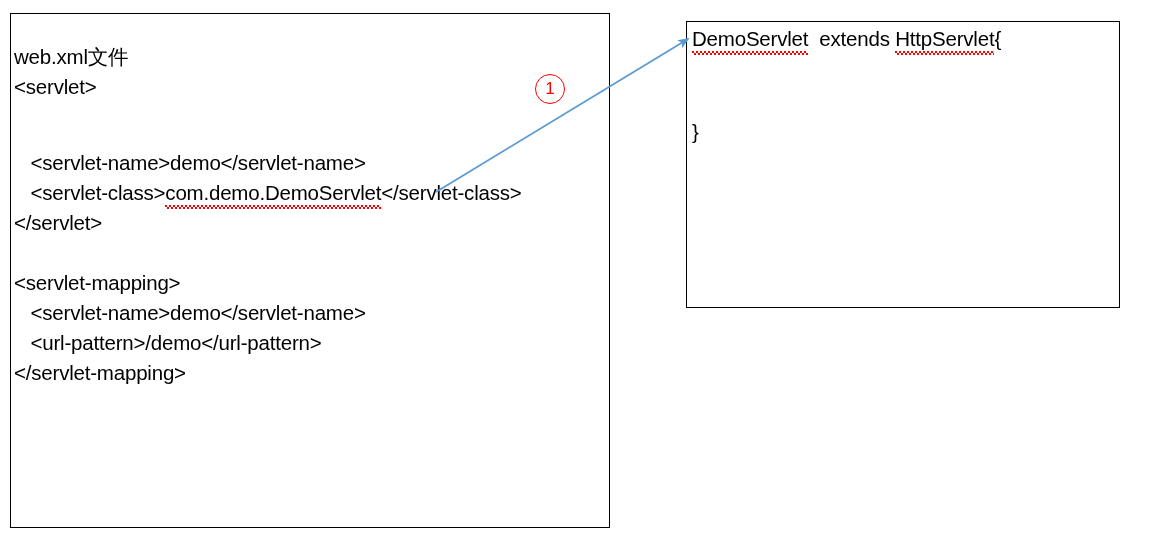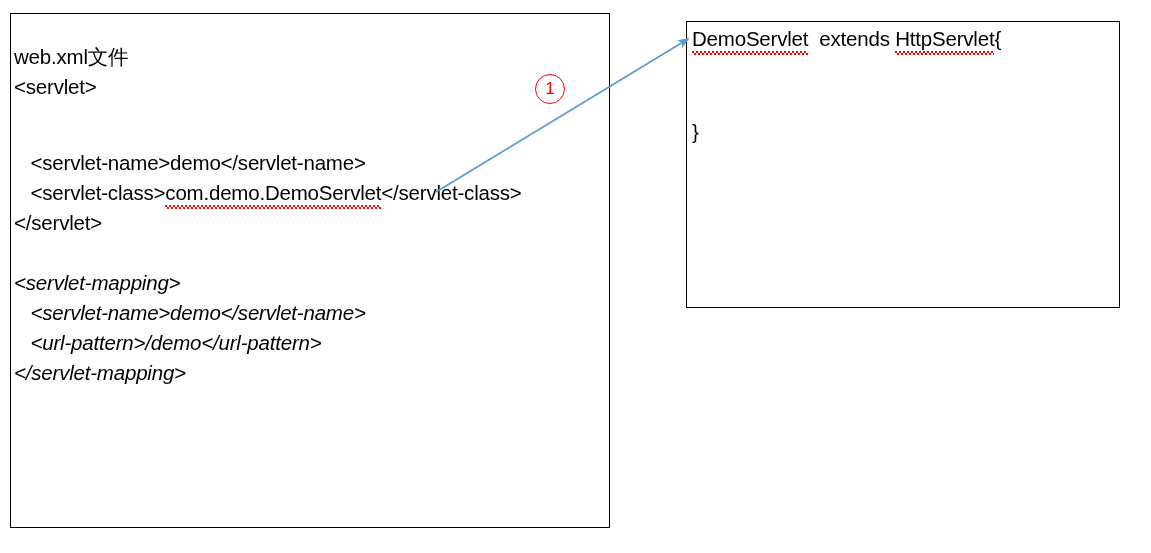--- a/index.html
+++ b/index.html
@@ -34,21 +34,21 @@
     font-family: "Liberation Sans", sans-serif;
     font-size: 20.5px;
     line-height: 30px;
     color: #000000;
     white-space: pre;
     letter-spacing: -0.2px;
   }
   #left-title   { left: 14px; top: 26px; margin-top: 16px; }
   #left-block-1 { left: 14px; top: 72px; }
   #left-block-2 { left: 14px; top: 148px; }
-  #left-block-3 { left: 14px; top: 268px; font-style: italic; }
+  #left-block-3 { left: 14px; top: 268px; }
 
   #right-line-1 { left: 692px; top: 24px; }
   #right-line-2 { left: 692px; top: 117px; }
 
   
   .squiggle {
     position: relative;
     display: inline-block;
   }
   .squiggle::after {

